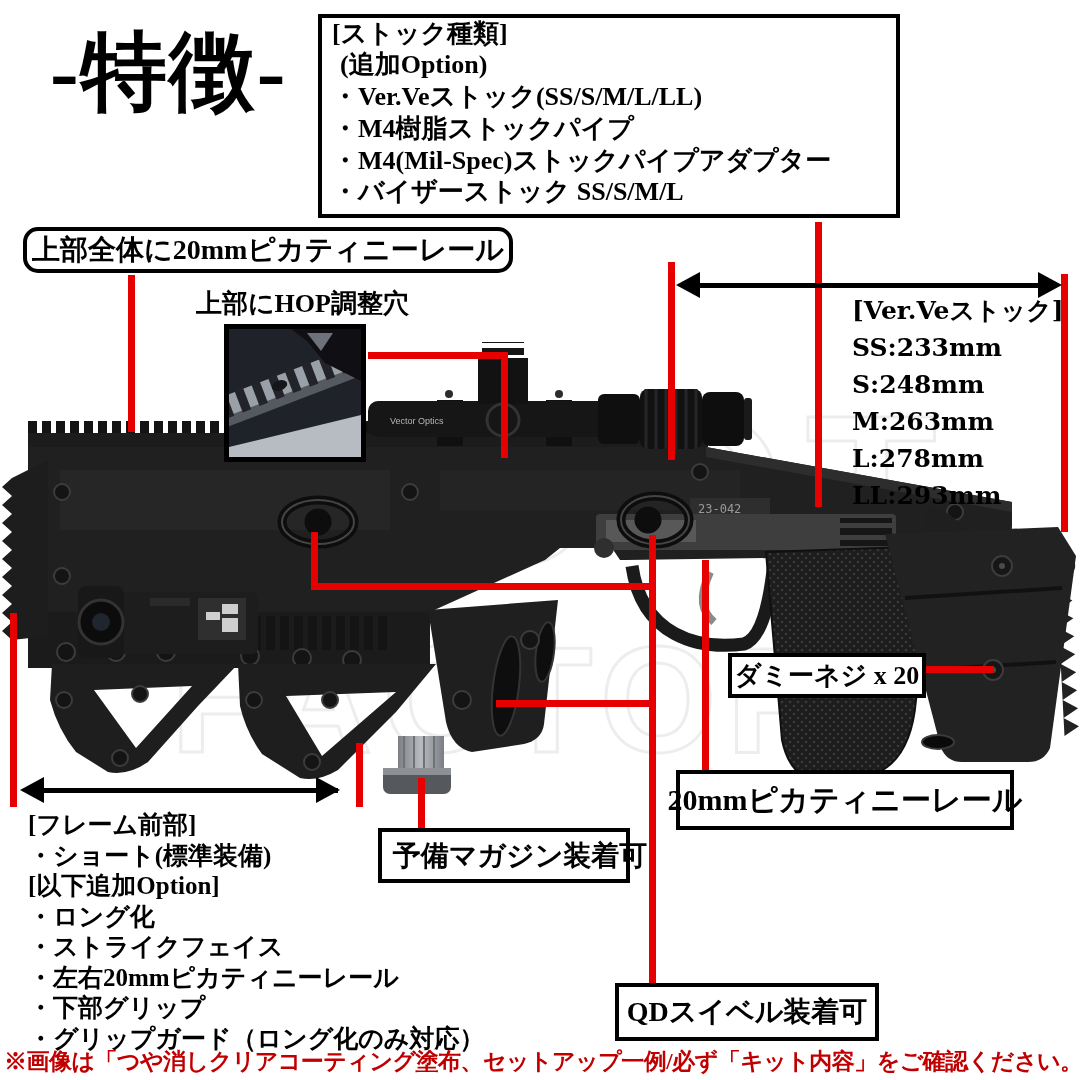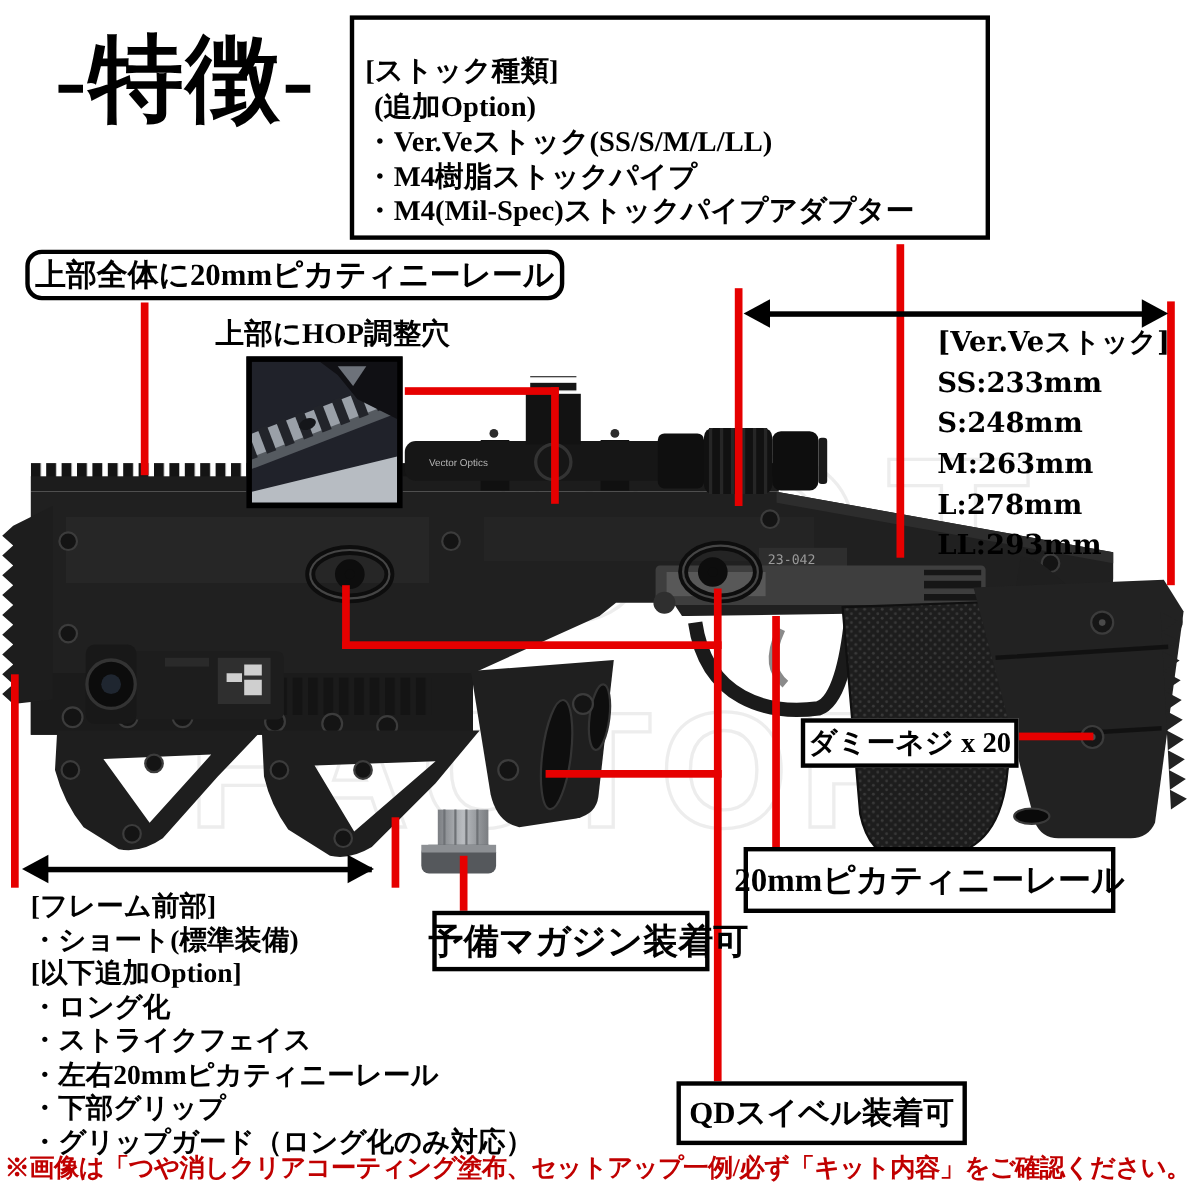--- a/index.html
+++ b/index.html
@@ -213,41 +213,42 @@
 
   <div class="txt" style="left:50px;top:14px;font-size:86px;letter-spacing:2px;">-特徴-</div>
 
   <div class="box" style="left:318px;top:14px;width:582px;height:204px;align-items:flex-end;justify-content:flex-start;padding:6px 10px;">
     <div class="list" style="position:static;font-size:26px;">
       <div>[ストック種類]</div>
       <div style="padding-left:8px;">(追加Option)</div>
       <div>・Ver.Veストック(SS/S/M/L/LL)</div>
       <div>・M4樹脂ストックパイプ</div>
       <div>・M4(Mil-Spec)ストックパイプアダプター</div>
+      <div>・バイザーストック SS/S/M/L</div>
     </div>
   </div>
 
   <div class="box" style="left:23px;top:227px;width:490px;height:46px;font-size:28px;border-radius:15px;">上部全体に20mmピカティニーレール</div>
 
   <div class="txt" style="left:196px;top:286px;font-size:26px;text-align:center;">上部にHOP調整穴</div>
 
   <div class="list" style="left:852px;top:292px;font-size:25px;line-height:37px;font-family:'DejaVu Serif','Liberation Serif',serif;">
     <div>[Ver.Veストック]</div>
     <div>SS:233mm</div>
     <div>S:248mm</div>
     <div>M:263mm</div>
     <div>L:278mm</div>
     <div>LL:293mm</div>
   </div>
 
   <div class="box" style="left:728px;top:653px;width:198px;height:45px;font-size:26px;">ダミーネジ x 20</div>
 
   <div class="box" style="left:676px;top:770px;width:338px;height:60px;font-size:30px;">20mmピカティニーレール</div>
 
-  <div class="box" style="left:393px;top:828px;width:252px;height:55px;font-size:32px;padding-left:32px;">予備マガジン装着可</div>
+  <div class="box" style="left:378px;top:828px;width:252px;height:55px;font-size:28px;padding-left:32px;">予備マガジン装着可</div>
 
   <div class="box" style="left:615px;top:983px;width:264px;height:58px;font-size:28px;text-align:right;">QDスイベル装着可</div>
 
   <div class="list" style="left:28px;top:810px;font-size:25px;line-height:30.5px;">
     <div>[フレーム前部]</div>
     <div>・ショート(標準装備)</div>
     <div>[以下追加Option]</div>
     <div>・ロング化</div>
     <div>・ストライクフェイス</div>
     <div>・左右20mmピカティニーレール</div>

